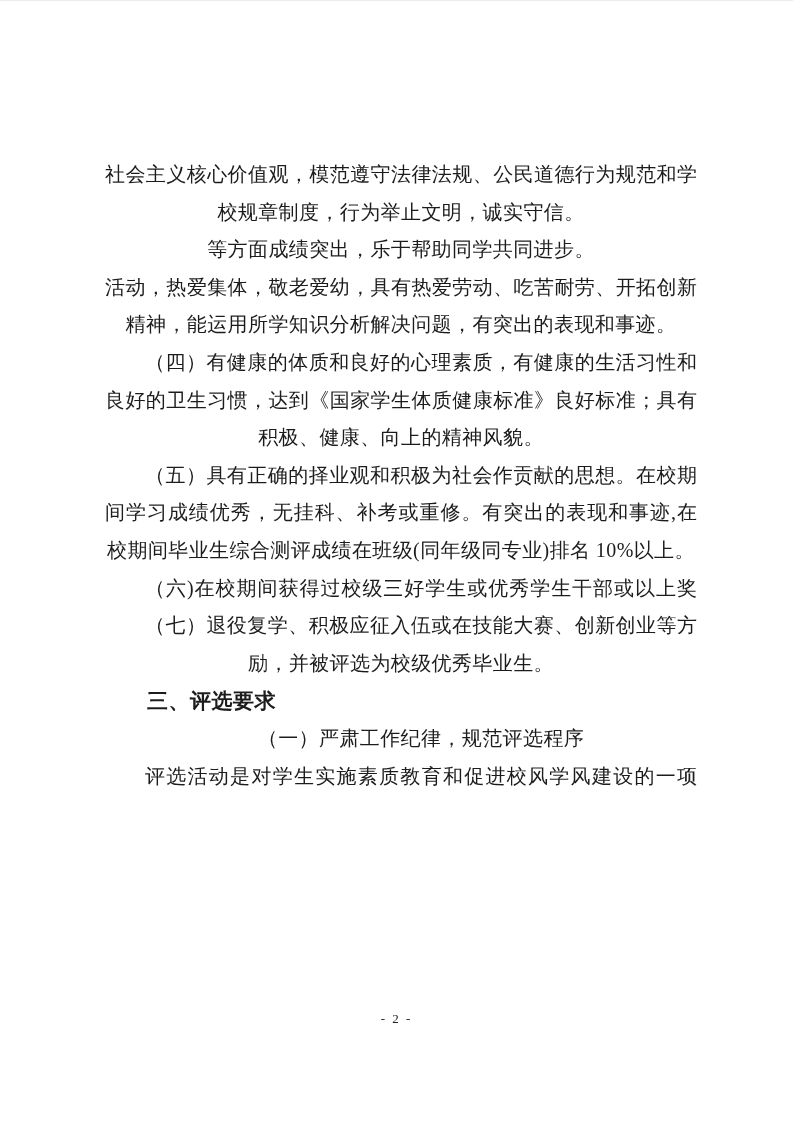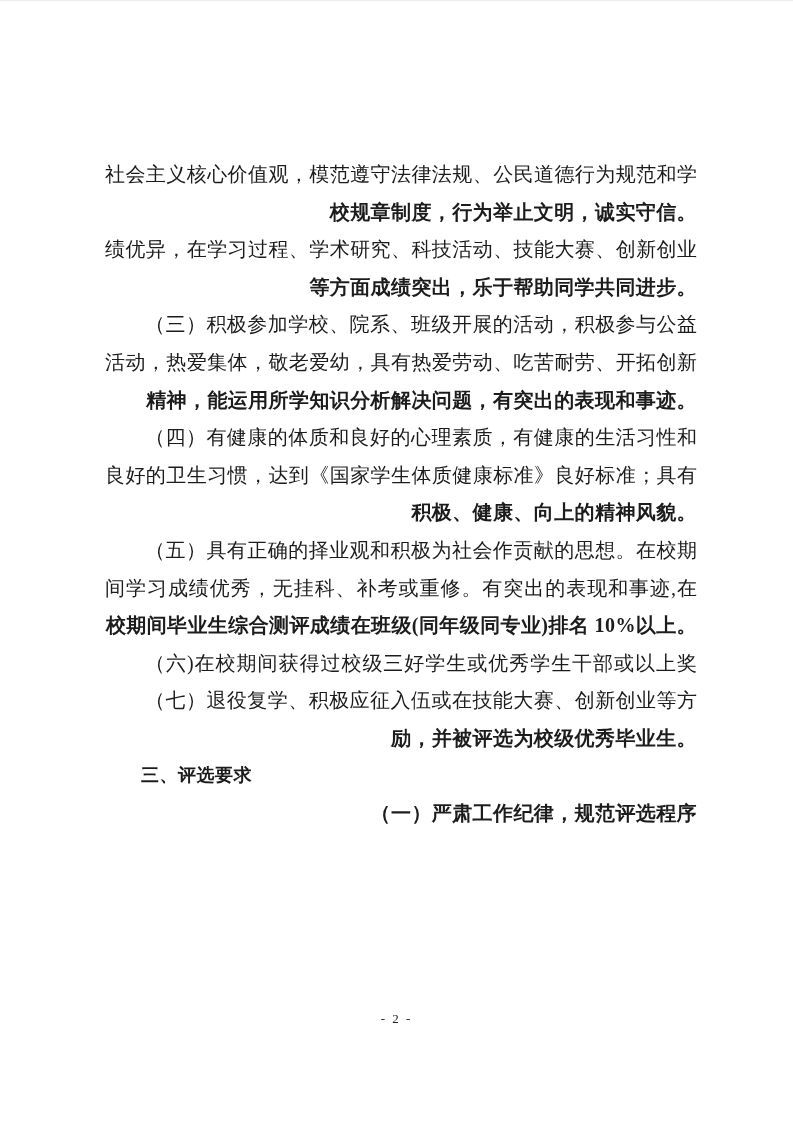--- a/index.html
+++ b/index.html
@@ -33,65 +33,63 @@
   }
   
   .jl {
     white-space: normal;
     text-align: justify;
     text-align-last: justify;
     text-justify: inter-character;
   }
   
   .ll {
-    text-align: right;
+    text-align: center;
     letter-spacing: 0.4px;
-    font-weight: bold;
   }
   
   .ind {
     text-indent: 2em;
   }
   
   .hd {
-    font-family: Liberation Mono, monospace;
+    font-family: Liberation Sans, sans-serif;
     font-weight: bold;
-    font-size: 18px;
+    font-size: 21px;
     letter-spacing: 0.5px;
   }
   .footer {
     position: absolute;
     left: 0;
     top: 1010px;
     width: 793px;
     text-align: center;
     font-size: 13px;
     letter-spacing: 2px;
     color: #222222;
   }
 </style>
 </head>
 <body>
 
 <div class="page">
   <div class="text-block">
     <div class="line jl">社会主义核心价值观，模范遵守法律法规、公民道德行为规范和学</div>
     <div class="line ll">校规章制度，行为举止文明，诚实守信。</div>
-    <div class="line jl">绩优异，在学习过程、学术研究、科技活动、技能大赛、创新创业</div>
     <div class="line ll">等方面成绩突出，乐于帮助同学共同进步。</div>
-    <div class="line jl ind">（三）积极参加学校、院系、班级开展的活动，积极参与公益</div>
     <div class="line jl">活动，热爱集体，敬老爱幼，具有热爱劳动、吃苦耐劳、开拓创新</div>
     <div class="line ll">精神，能运用所学知识分析解决问题，有突出的表现和事迹。</div>
     <div class="line jl ind">（四）有健康的体质和良好的心理素质，有健康的生活习性和</div>
     <div class="line jl">良好的卫生习惯，达到《国家学生体质健康标准》良好标准；具有</div>
     <div class="line ll">积极、健康、向上的精神风貌。</div>
     <div class="line jl ind">（五）具有正确的择业观和积极为社会作贡献的思想。在校期</div>
     <div class="line jl">间学习成绩优秀，无挂科、补考或重修。有突出的表现和事迹,在</div>
     <div class="line ll">校期间毕业生综合测评成绩在班级(同年级同专业)排名 10%以上。</div>
     <div class="line jl ind">（六)在校期间获得过校级三好学生或优秀学生干部或以上奖</div>
     <div class="line jl ind">（七）退役复学、积极应征入伍或在技能大赛、创新创业等方</div>
     <div class="line ll">励，并被评选为校级优秀毕业生。</div>
     <div class="line hd ind">三、评选要求</div>
     <div class="line ll ind">（一）严肃工作纪律，规范评选程序</div>
+    <div class="line jl ind">评选活动是对学生实施素质教育和促进校风学风建设的一项</div>
   </div>
 
   <div class="footer">- 2 -</div>
 </div>
 
 </body></html>

